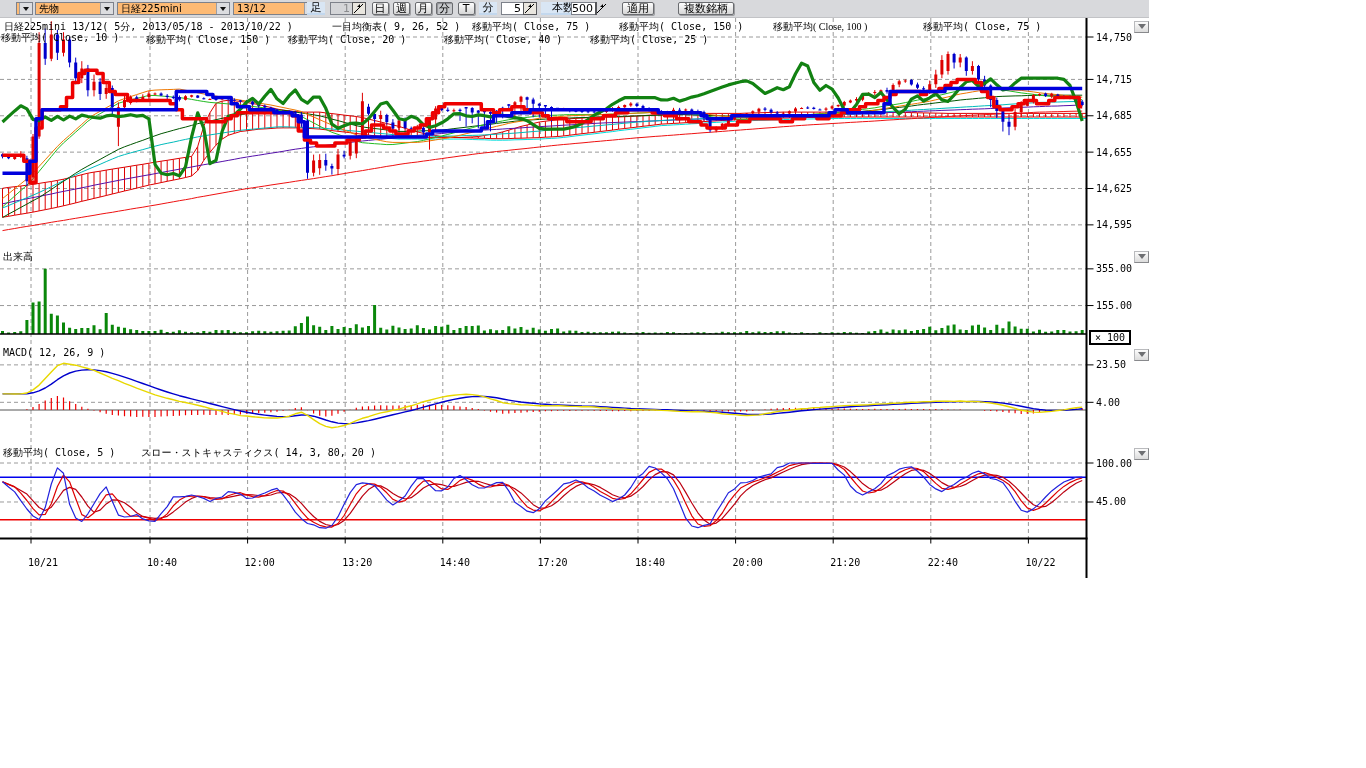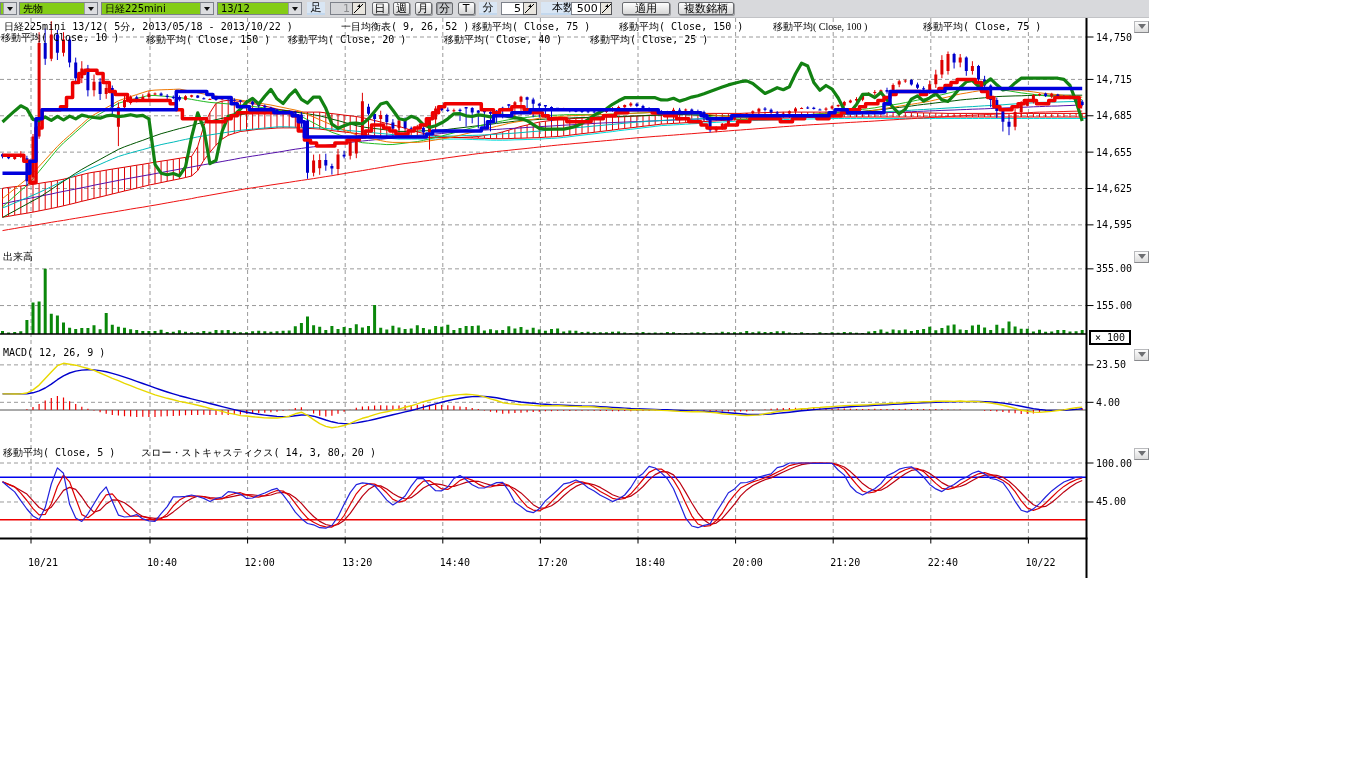--- a/index.html
+++ b/index.html
@@ -5,21 +5,21 @@
   * { margin:0; padding:0; box-sizing:border-box; }
   html,body { width:1366px; height:768px; background:#ffffff; overflow:hidden; }
   body { font-family:"DejaVu Sans Mono", monospace; position:relative; }
 
   
   #toolbar {
     position:absolute; left:0; top:0; width:1149px; height:18px;
     background:#d8d9dc; border-bottom:1px solid #c2c3c6;
   }
   .tb { position:absolute; top:2px; height:13px; font-family:"DejaVu Sans", sans-serif; font-size:10px; }
-  .combo { background:#84cc16; border:1px solid #7d818a; display:flex; align-items:flex-start; }
+  .combo { background:#fdba74; border:1px solid #7d818a; display:flex; align-items:flex-start;margin-left:16px; }
   .combo .cval { flex:1 1 auto; padding-left:3px; font-size:10px; line-height:11px; color:#000; white-space:nowrap; overflow:hidden; }
   .combo .carrow { flex:0 0 13px; height:100%; background:#dcdde0; border-left:1px solid #9b9ea5;
     display:flex; align-items:center; justify-content:center; }
   .combo .carrow:after { content:""; width:0; height:0; border:3.5px solid transparent; border-top:4.5px solid #111; margin-top:4px; }
   .bluelabel { background:#d9e6f4; color:#000; display:flex; align-items:center; justify-content:center; font-size:11px; border-bottom:2px solid #c3d8ee; }
   .spinwrap { display:flex; }
   .spinfield { border:1px solid #7d818a; border-right:none; background:#fff; font-size:11px; text-align:right; padding:0 2px 0 0; display:flex; align-items:center; justify-content:flex-end; }
   .spinfield.disabled { background:#d4d5d8; color:#8a8b8e; }
   .spinbtn { width:14px; border:1px solid #55565a; background:#e9e6df; position:relative; }
   .spinbtn svg { position:absolute; left:0; top:0; }
@@ -140,21 +140,21 @@
       <line x1="833.2" y1="538.5" x2="833.2" y2="543.5" stroke="#000" stroke-width="1"></line>
       <text x="830.2" y="565.5" font-size="10px" fill="#000">21:20</text>
       <line x1="930.8" y1="538.5" x2="930.8" y2="543.5" stroke="#000" stroke-width="1"></line>
       <text x="927.8" y="565.5" font-size="10px" fill="#000">22:40</text>
       <line x1="1028.4" y1="538.5" x2="1028.4" y2="543.5" stroke="#000" stroke-width="1"></line>
       <text x="1025.4" y="565.5" font-size="10px" fill="#000">10/22</text>
     </svg>
 
   <div id="legendLayer">
       <span class="legendItem" style="left: 4px; top: 21px;">日経225mini 13/12( 5分, 2013/05/18 - 2013/10/22 )</span>
-      <span class="legendItem" style="left: 332px; top: 21px; margin-left: 9px;">一目均衡表( 9, 26, 52 )</span>
+      <span class="legendItem" style="left: 332px; top: 21px;">一目均衡表( 9, 26, 52 )</span>
       <span class="legendItem" style="left: 472px; top: 21px;">移動平均( Close, 75 )</span>
       <span class="legendItem" style="left: 619px; top: 21px;">移動平均( Close, 150 )</span>
       <span class="legendItem" style="left: 773px; top: 21px; font-family: Liberation Serif, serif;">移動平均( Close, 100 )</span>
       <span class="legendItem" style="left: 923px; top: 21px;">移動平均( Close, 75 )</span>
       <span class="legendItem" style="left: 1px; top: 32px;">移動平均( Close, 10 )</span>
       <span class="legendItem" style="left: 146px; top: 34px;">移動平均( Close, 150 )</span>
       <span class="legendItem" style="left: 288px; top: 34px;">移動平均( Close, 20 )</span>
       <span class="legendItem" style="left: 444px; top: 34px;">移動平均( Close, 40 )</span>
       <span class="legendItem" style="left: 590px; top: 34px;">移動平均( Close, 25 )</span>
     </div>
@@ -214,25 +214,25 @@
     <span class="spinfield" style="width:22px;">5</span>
     <span class="spinbtn">
         <svg width="12" height="11" viewBox="0 0 12 11">
           <path d="M1 10 L10 1" stroke="#000" stroke-width="1" fill="none"></path>
           <path d="M4 4 L7 1 L7 4 Z" fill="#000"></path>
         </svg>
       </span>
   </div>
 
   <div class="tb bluelabel" style="left:541px; width:44px;">本数</div>
-  <div class="tb spinwrap" style="left:571px; width:41px;">
+  <div class="tb spinwrap" style="left:571px; width:24px;">
     <span class="spinfield" style="width:33px;">500</span>
     <span class="spinbtn">
         <svg width="12" height="11" viewBox="0 0 12 11">
           <path d="M1 10 L10 1" stroke="#000" stroke-width="1" fill="none"></path>
           <path d="M4 4 L7 1 L7 4 Z" fill="#000"></path>
         </svg>
       </span>
   </div>
 
-  <button class="tb pbtn" style="left:622px; width:48px;">適用</button>
+  <button class="tb pbtn" style="left:622px; width:32px;">適用</button>
   <button class="tb pbtn" style="left:678px; width:56px;">複数銘柄</button>
 </div>
 
 </body></html>

